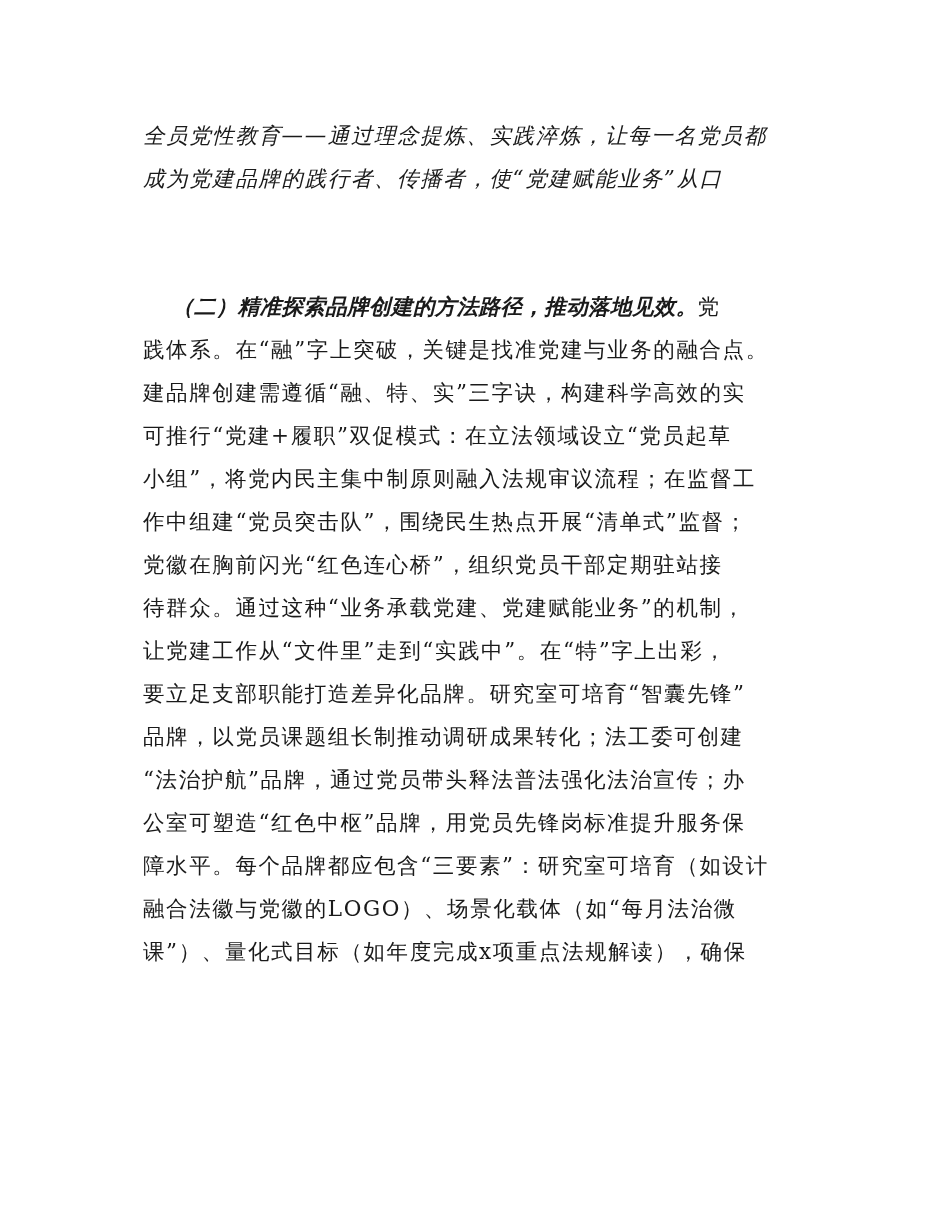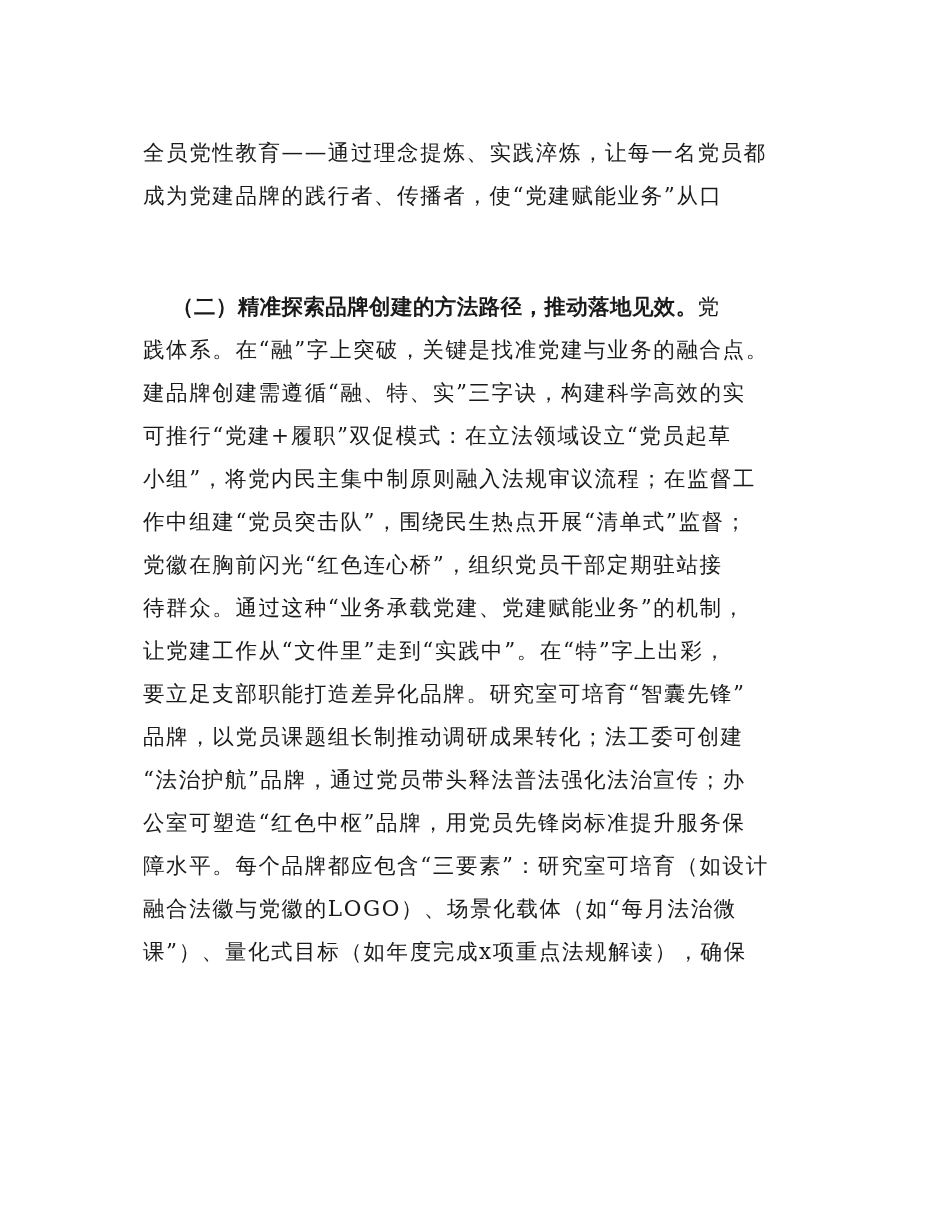--- a/index.html
+++ b/index.html
@@ -32,25 +32,26 @@
     height: 43px;
     line-height: 43px;
     font-size: 21.5px;
     white-space: nowrap;
     letter-spacing: 1.6px;
   }
   .heading {
     font-family: "DejaVu Sans", "Liberation Sans", sans-serif;
     font-weight: bold;
     letter-spacing: 0.4px;
+    font-style: italic;
   }
   .indent {
     padding-left: 29px;
   }
-  #para1 { top: 131px; }
+  #para1 { top: 114px; font-style: italic; }
   #para2 { top: 285px; }
 </style>
 </head>
 <body>
 
 <div class="page">
 
   <div class="text-block" id="para1">
     <div class="line">全员党性教育——通过理念提炼、实践淬炼，让每一名党员都</div>
     <div class="line">成为党建品牌的践行者、传播者，使“党建赋能业务”从口</div>

